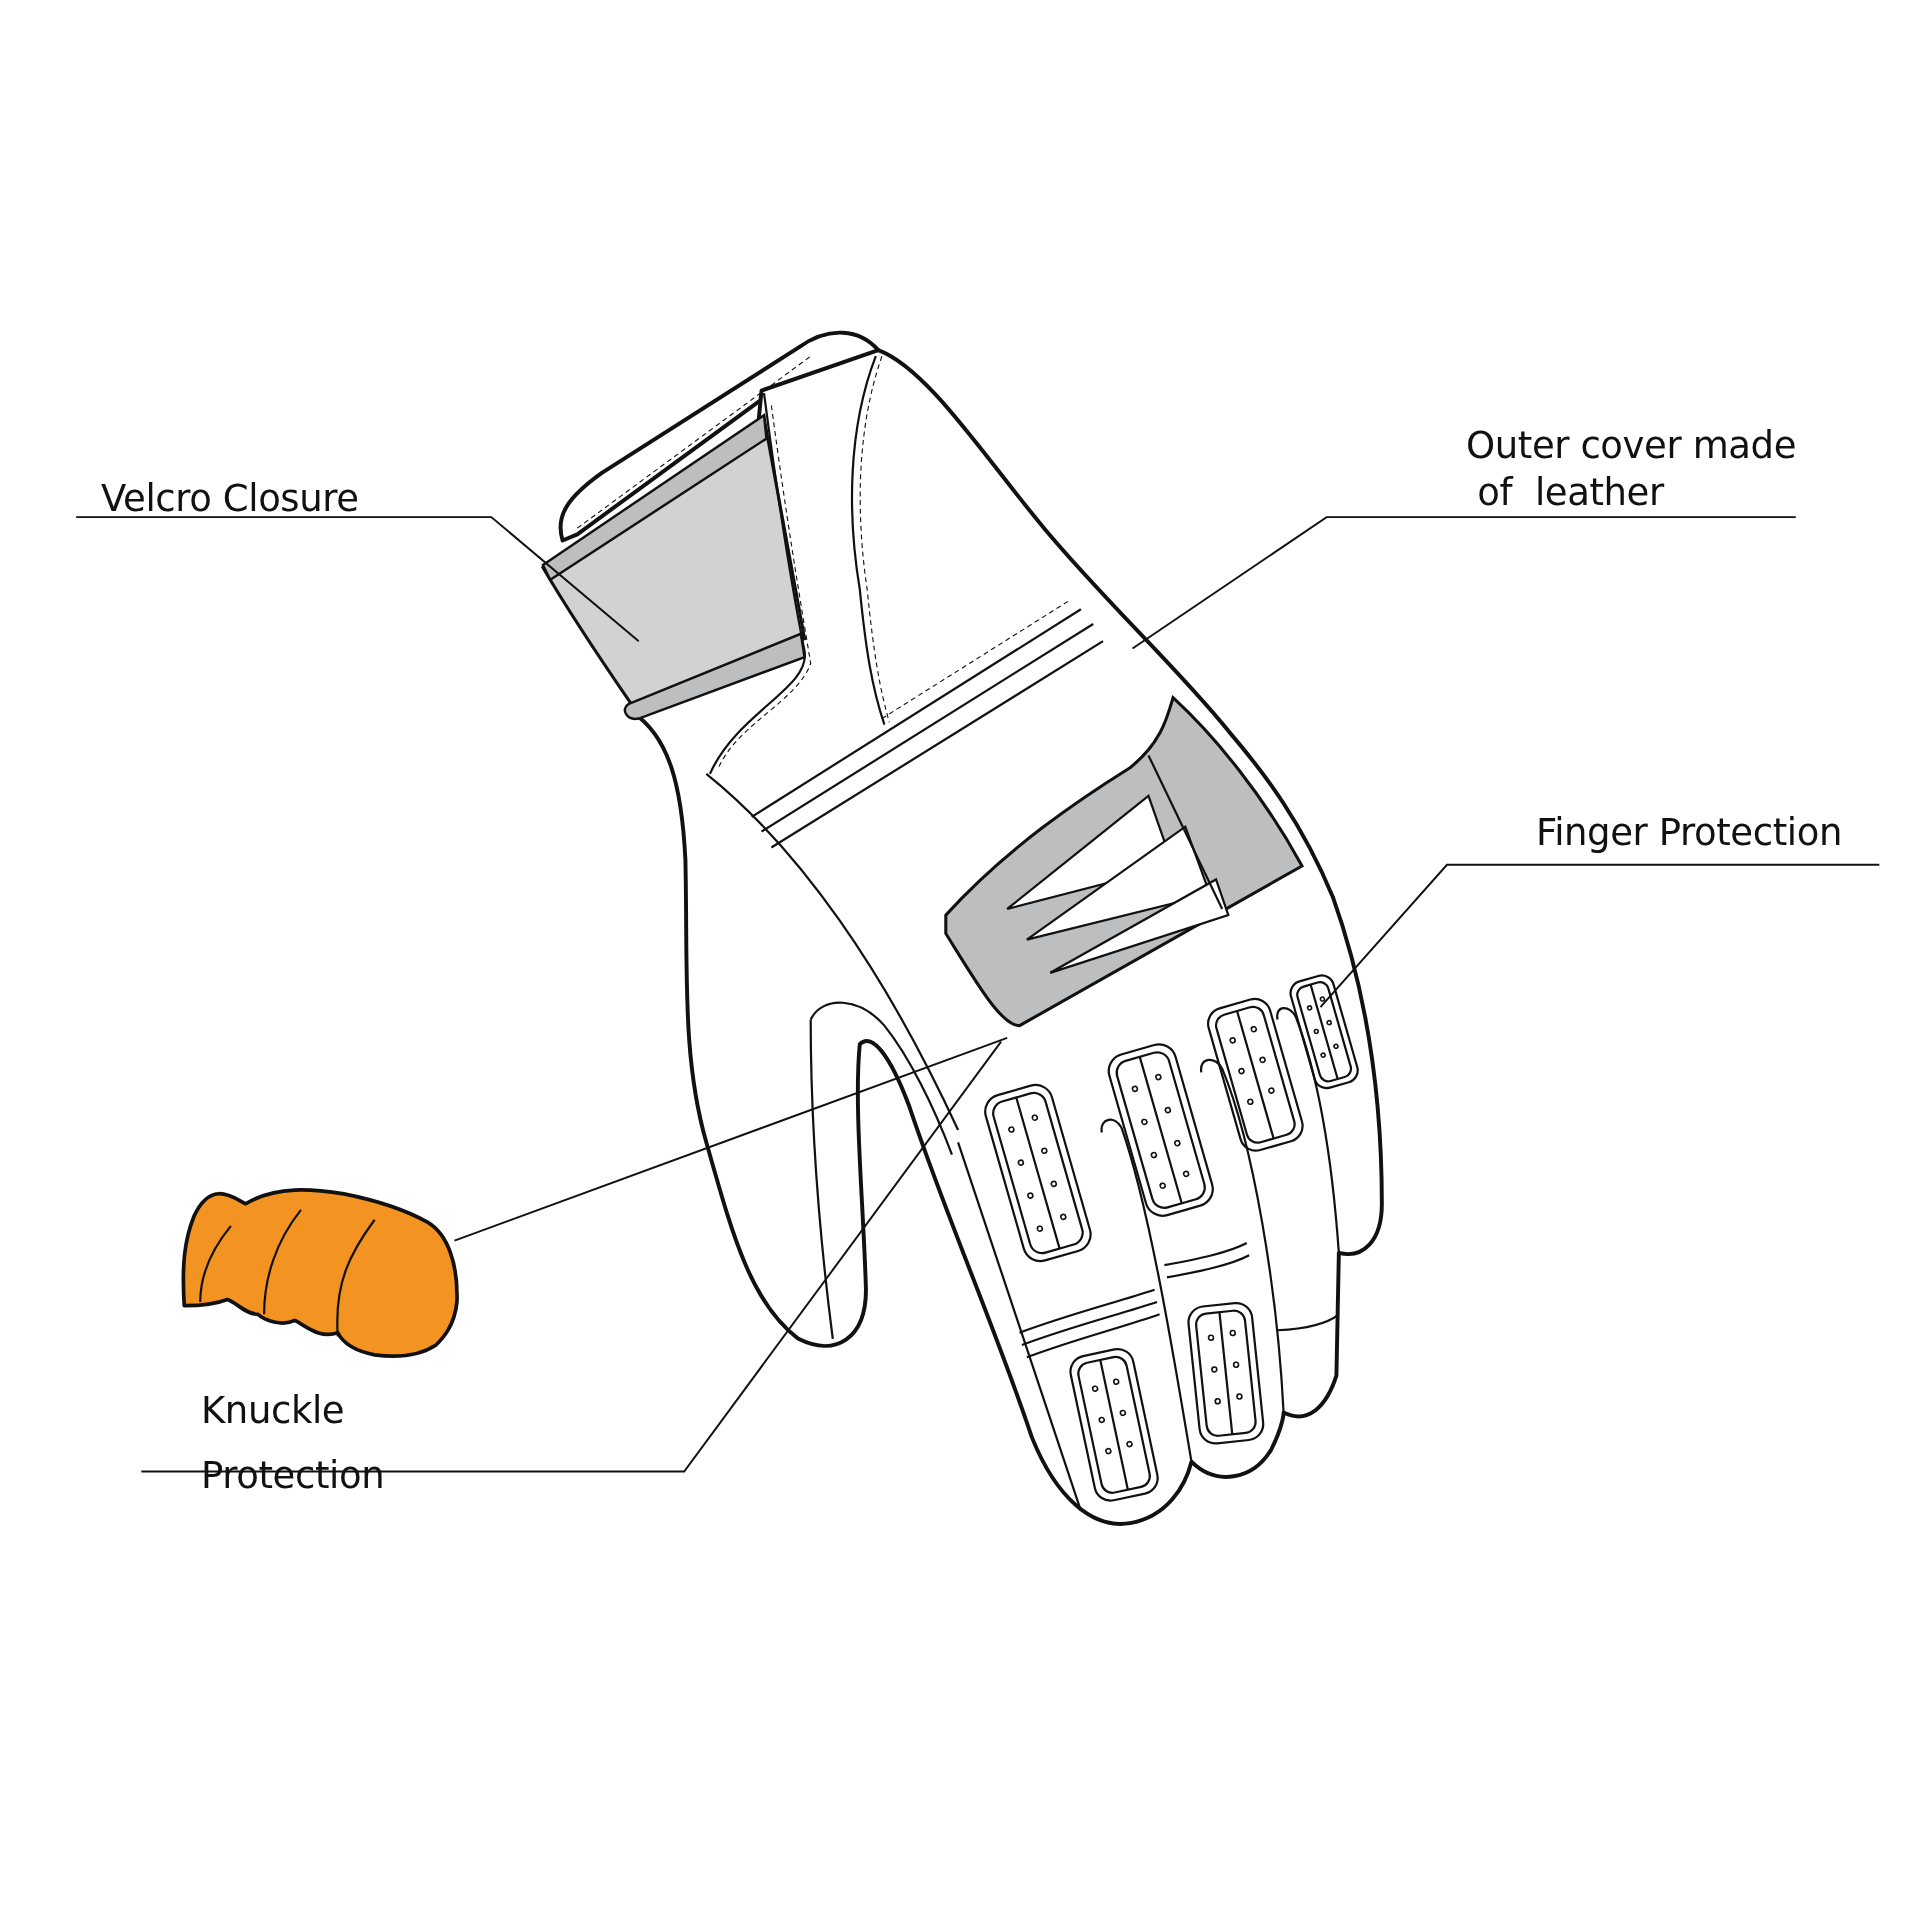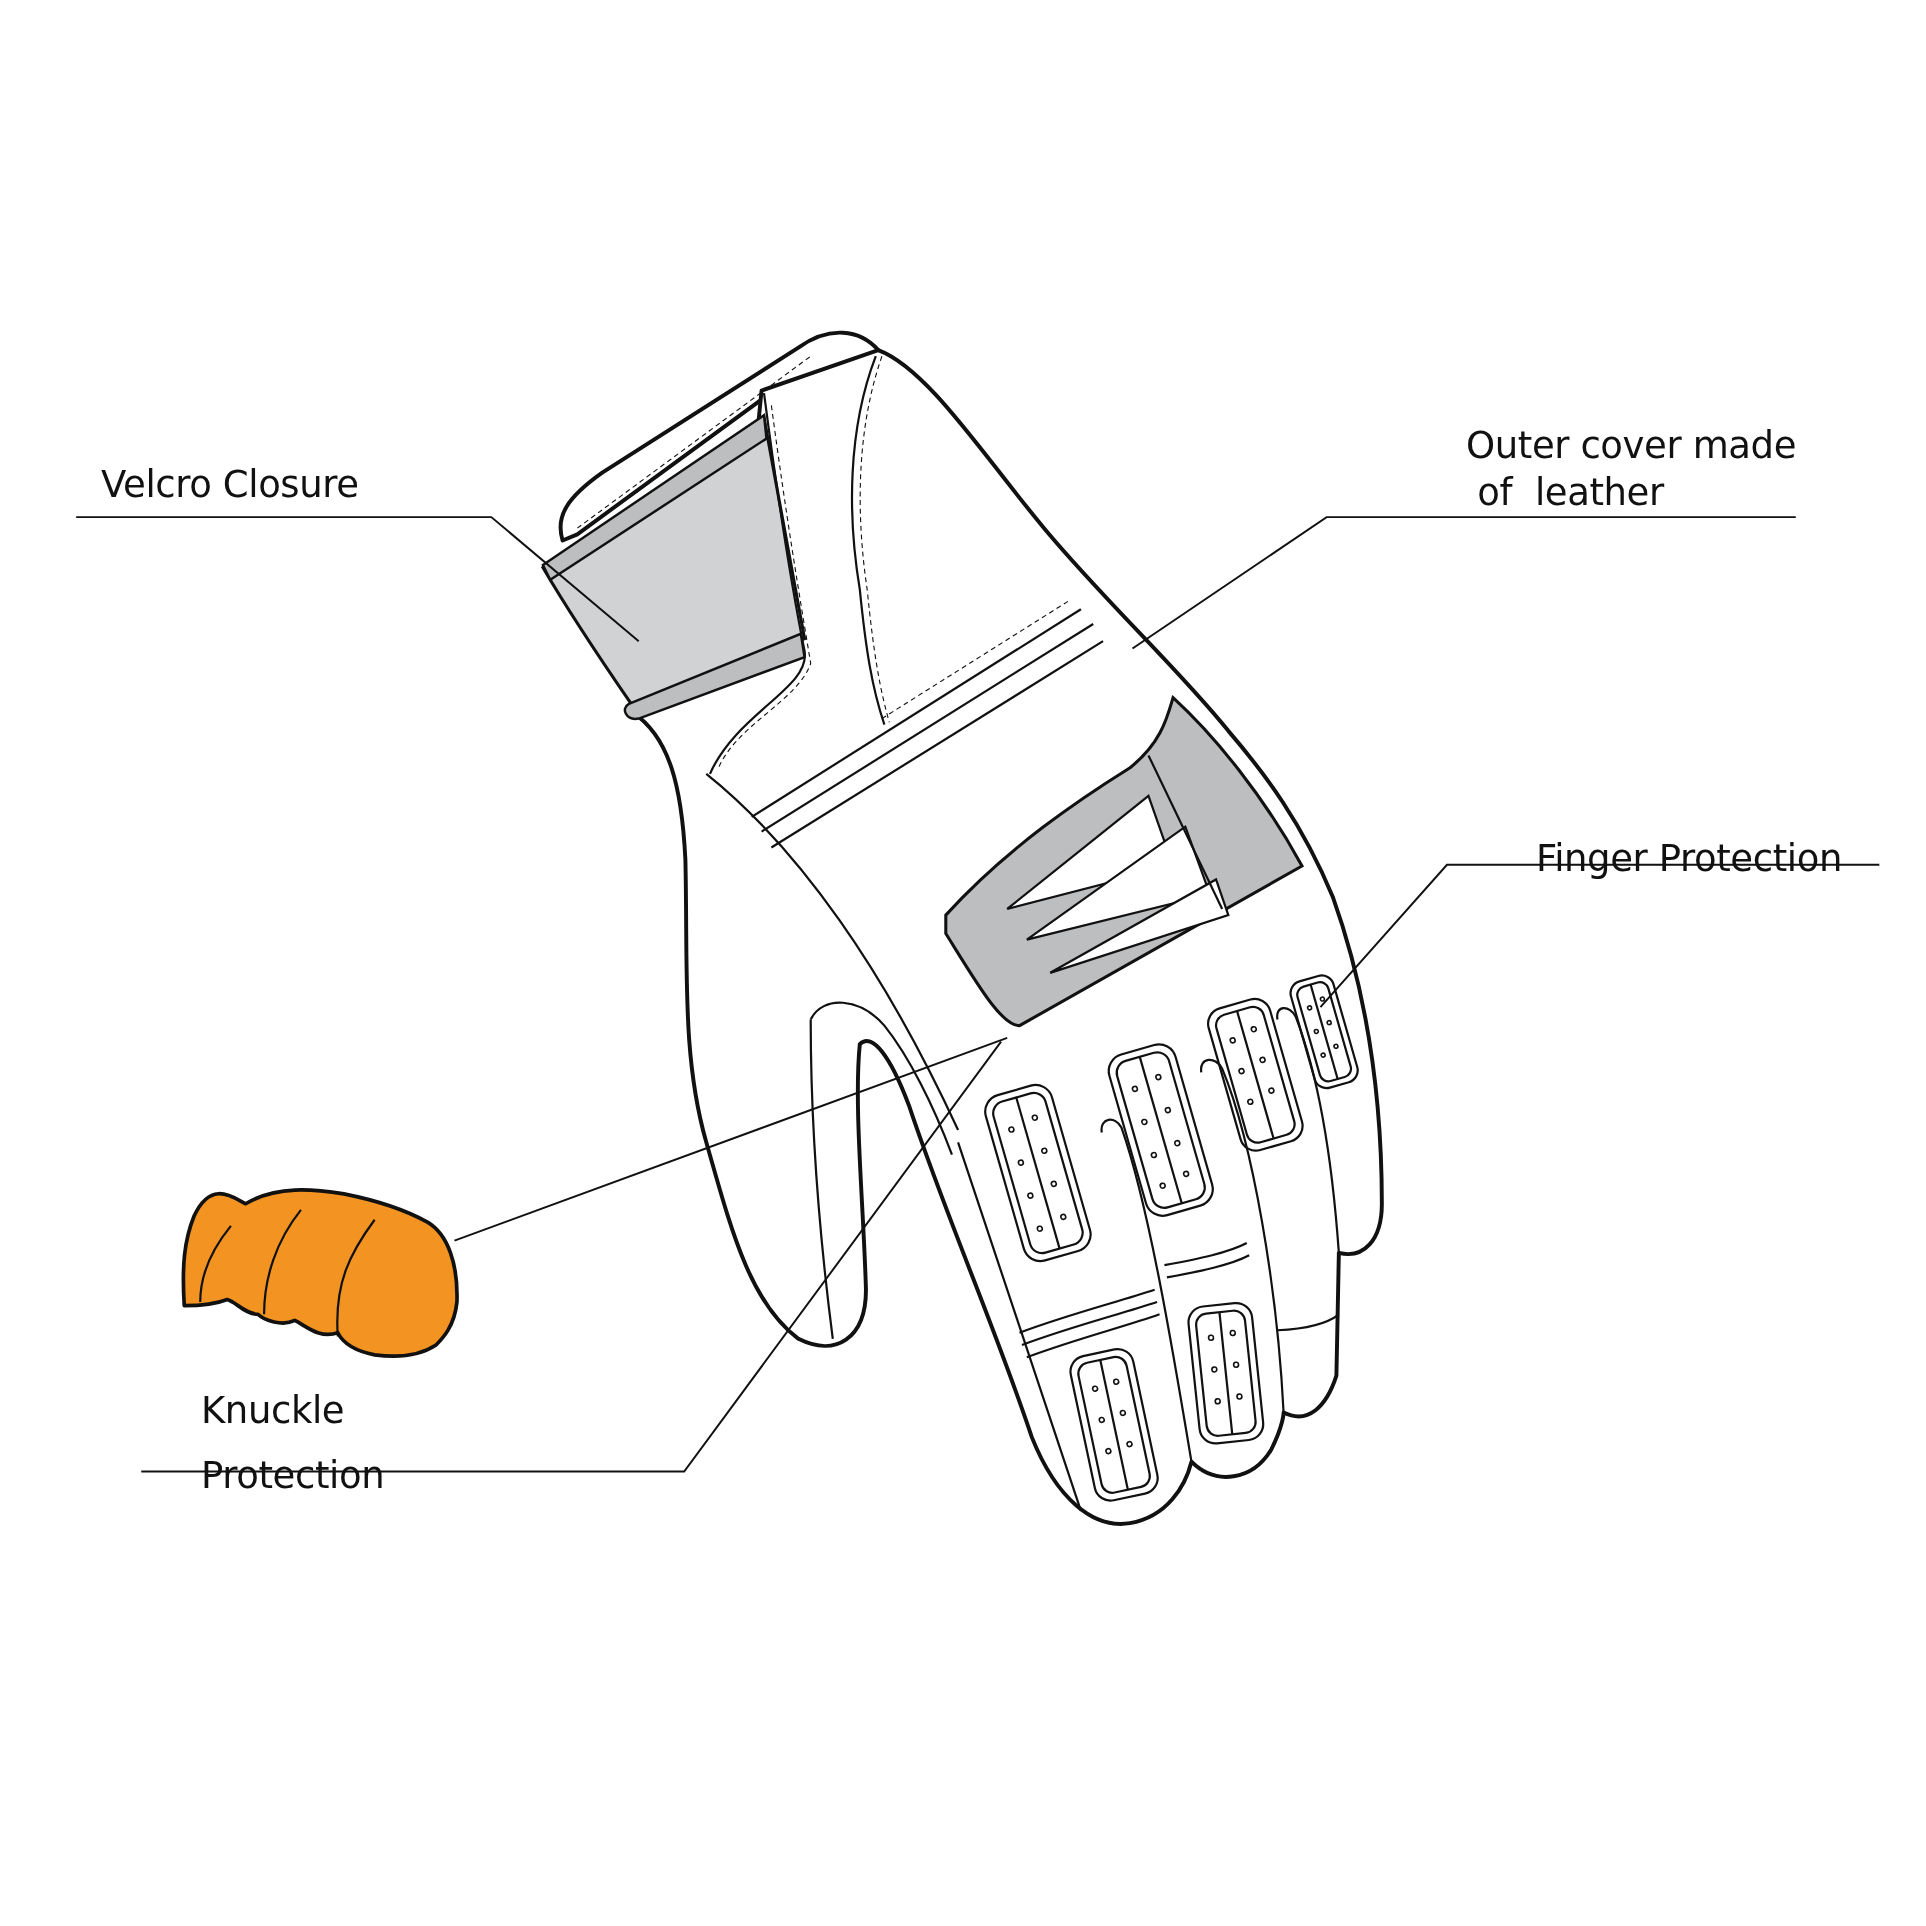--- a/index.html
+++ b/index.html
@@ -149,20 +149,20 @@
 
     <g>
       <path fill="#F39422" stroke="#111" stroke-width="3" stroke-linejoin="round" d="M150,1063 C148,1030 150,1010 158,990 C172,960 190,975 200,980 C225,965 255,968 280,972 C310,978 330,985 348,995 C365,1005 373,1030 372,1060 C370,1080 360,1090 355,1095 C340,1105 320,1105 305,1103 C290,1100 280,1095 275,1085 C260,1090 250,1080 240,1075 C230,1080 215,1075 210,1070 C200,1070 192,1060 185,1058 C175,1062 160,1063 150,1063 Z"></path>
       <path class="thin" stroke-width="2.2" d="M188,998 C170,1020 163,1040 163,1060"></path>
       <path class="thin" stroke-width="2.2" d="M245,985 C225,1010 215,1040 215,1070"></path>
       <path class="thin" stroke-width="2.2" d="M305,993 C285,1020 272,1045 275,1088"></path>
     </g>
   </svg>
 
   
-  <div class="label" style="left:101px; top:462px;">Velcro Closure</div>
+  <div class="label" style="left:101px; top:476px;">Velcro Closure</div>
   <div class="label" style="left:1466px; top:422px; line-height:47px;">Outer cover made
  of  leather</div>
-  <div class="label" style="left:1536px; top:836px;">Finger Protection</div>
+  <div class="label" style="left:1536px; top:810px;">Finger Protection</div>
   <div class="label" style="left:201px; top:1378px; line-height:65px;">Knuckle
 Protection</div>
 </div>
 
 
 </body></html>

